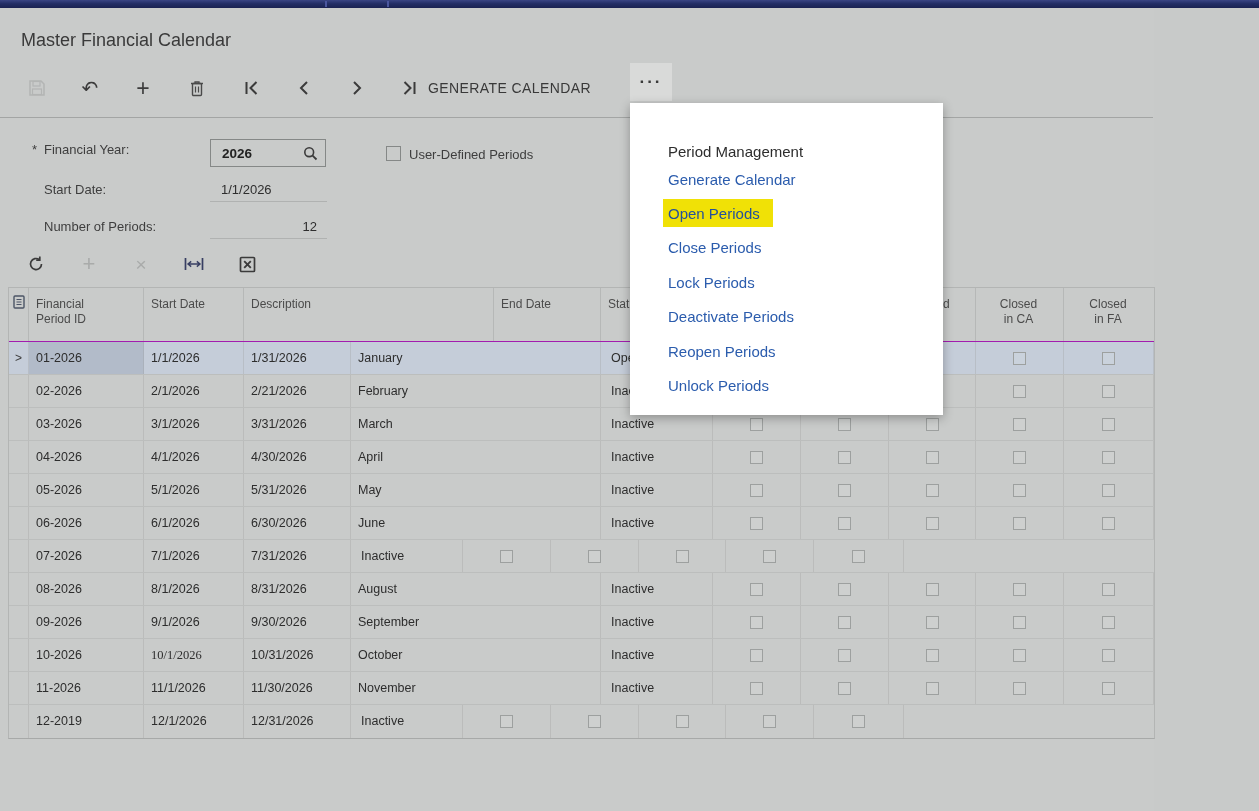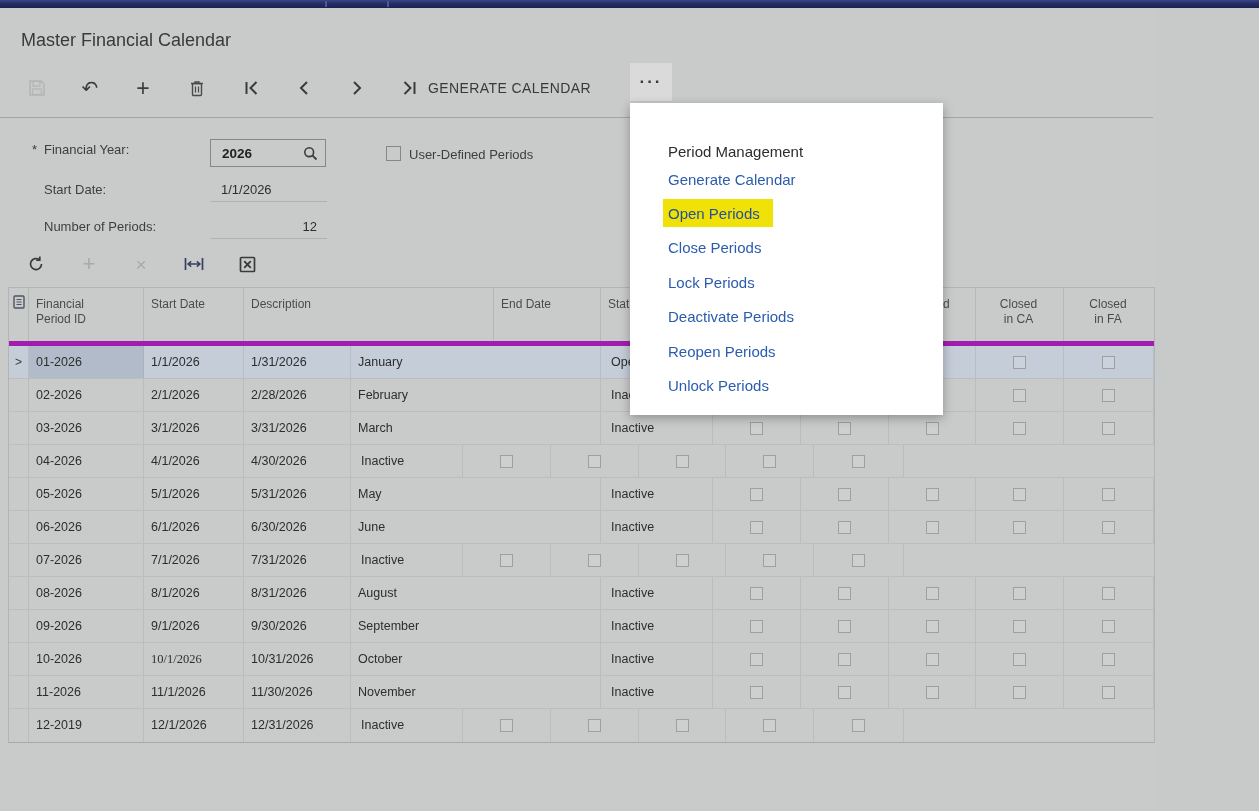--- a/index.html
+++ b/index.html
@@ -39,21 +39,21 @@
   .udp-check{position:absolute;left:386px;top:146px;width:15px;height:15px;border:1px solid #858887;box-sizing:border-box;background:transparent;cursor:pointer;}
   .udp-label{position:absolute;left:409px;top:147px;font-size:13px;color:#3e3e3e;}
 
   
   .gbtn{position:absolute;top:251px;width:26px;height:26px;display:flex;align-items:center;justify-content:center;cursor:pointer;}
   .dis{color:#a9abaa;}
 
   
   .grid{position:absolute;left:8px;top:287px;width:1145px;
     border:1px solid #b3b5b4;border-bottom:1px solid #a7a9a8;box-sizing:content-box;background:#c9cbca;}
-  .ghead{display:flex;height:53px;border-bottom:5px solid #a21caf;}
+  .ghead{display:flex;height:53px;border-bottom:1px solid #a21caf;}
   .hsel{width:20px;box-sizing:border-box;display:flex;justify-content:center;padding-top:7px;border-right:1px solid #b6b8b7;}
   .hcell{box-sizing:border-box;padding:9px 4px 0 7px;font-size:12px;line-height:15px;color:#4b4b4b;
     white-space:pre-line;border-right:1px solid #b6b8b7;overflow:hidden;cursor:pointer;}
   .hcell.center{text-align:center;padding-left:2px;}
   .hcell:last-child{border-right:none;}
   .trow{display:flex;height:33px;box-sizing:border-box;border-bottom:1px solid #bcbebd;cursor:pointer;}
   .trow:last-child{border-bottom:none;}
   .trow.selected{background:#c5cdd9;}
   .selcell{width:20px;box-sizing:border-box;display:flex;align-items:center;justify-content:center;
     font-size:12px;color:#3c3c3c;border-right:1px solid rgba(150,152,151,.28);}
@@ -224,21 +224,21 @@
           <span class="cb"></span>
         </div>
         <div class="cell center" style="width: 90px;">
           <span class="cb"></span>
         </div>
       </div>
       <div class="trow">
         <div class="selcell"></div>
         <div class="cell" style="width: 115px;">02-2026</div>
         <div class="cell" style="width: 100px;">2/1/2026</div>
-        <div class="cell" style="width: 107px;">2/28/2026</div>
+        <div class="cell" style="width: 107px;">2/21/2026</div>
         <div class="cell" style="width: 250px;">February</div>
         <div class="cell status" style="width: 112px;">Inactive</div>
         <div class="cell center" style="width: 88px;">
           <span class="cb"></span>
         </div>
         <div class="cell center" style="width: 88px;">
           <span class="cb"></span>
         </div>
         <div class="cell center" style="width: 87px;">
           <span class="cb"></span>
@@ -271,20 +271,21 @@
         </div>
         <div class="cell center" style="width: 90px;">
           <span class="cb"></span>
         </div>
       </div>
       <div class="trow">
         <div class="selcell"></div>
         <div class="cell" style="width: 115px;">04-2026</div>
         <div class="cell" style="width: 100px;">4/1/2026</div>
         <div class="cell" style="width: 107px;">4/30/2026</div>
+        <div class="cell" style="width: 250px;">April</div>
         <div class="cell status" style="width: 112px;">Inactive</div>
         <div class="cell center" style="width: 88px;">
           <span class="cb"></span>
         </div>
         <div class="cell center" style="width: 88px;">
           <span class="cb"></span>
         </div>
         <div class="cell center" style="width: 87px;">
           <span class="cb"></span>
         </div>

